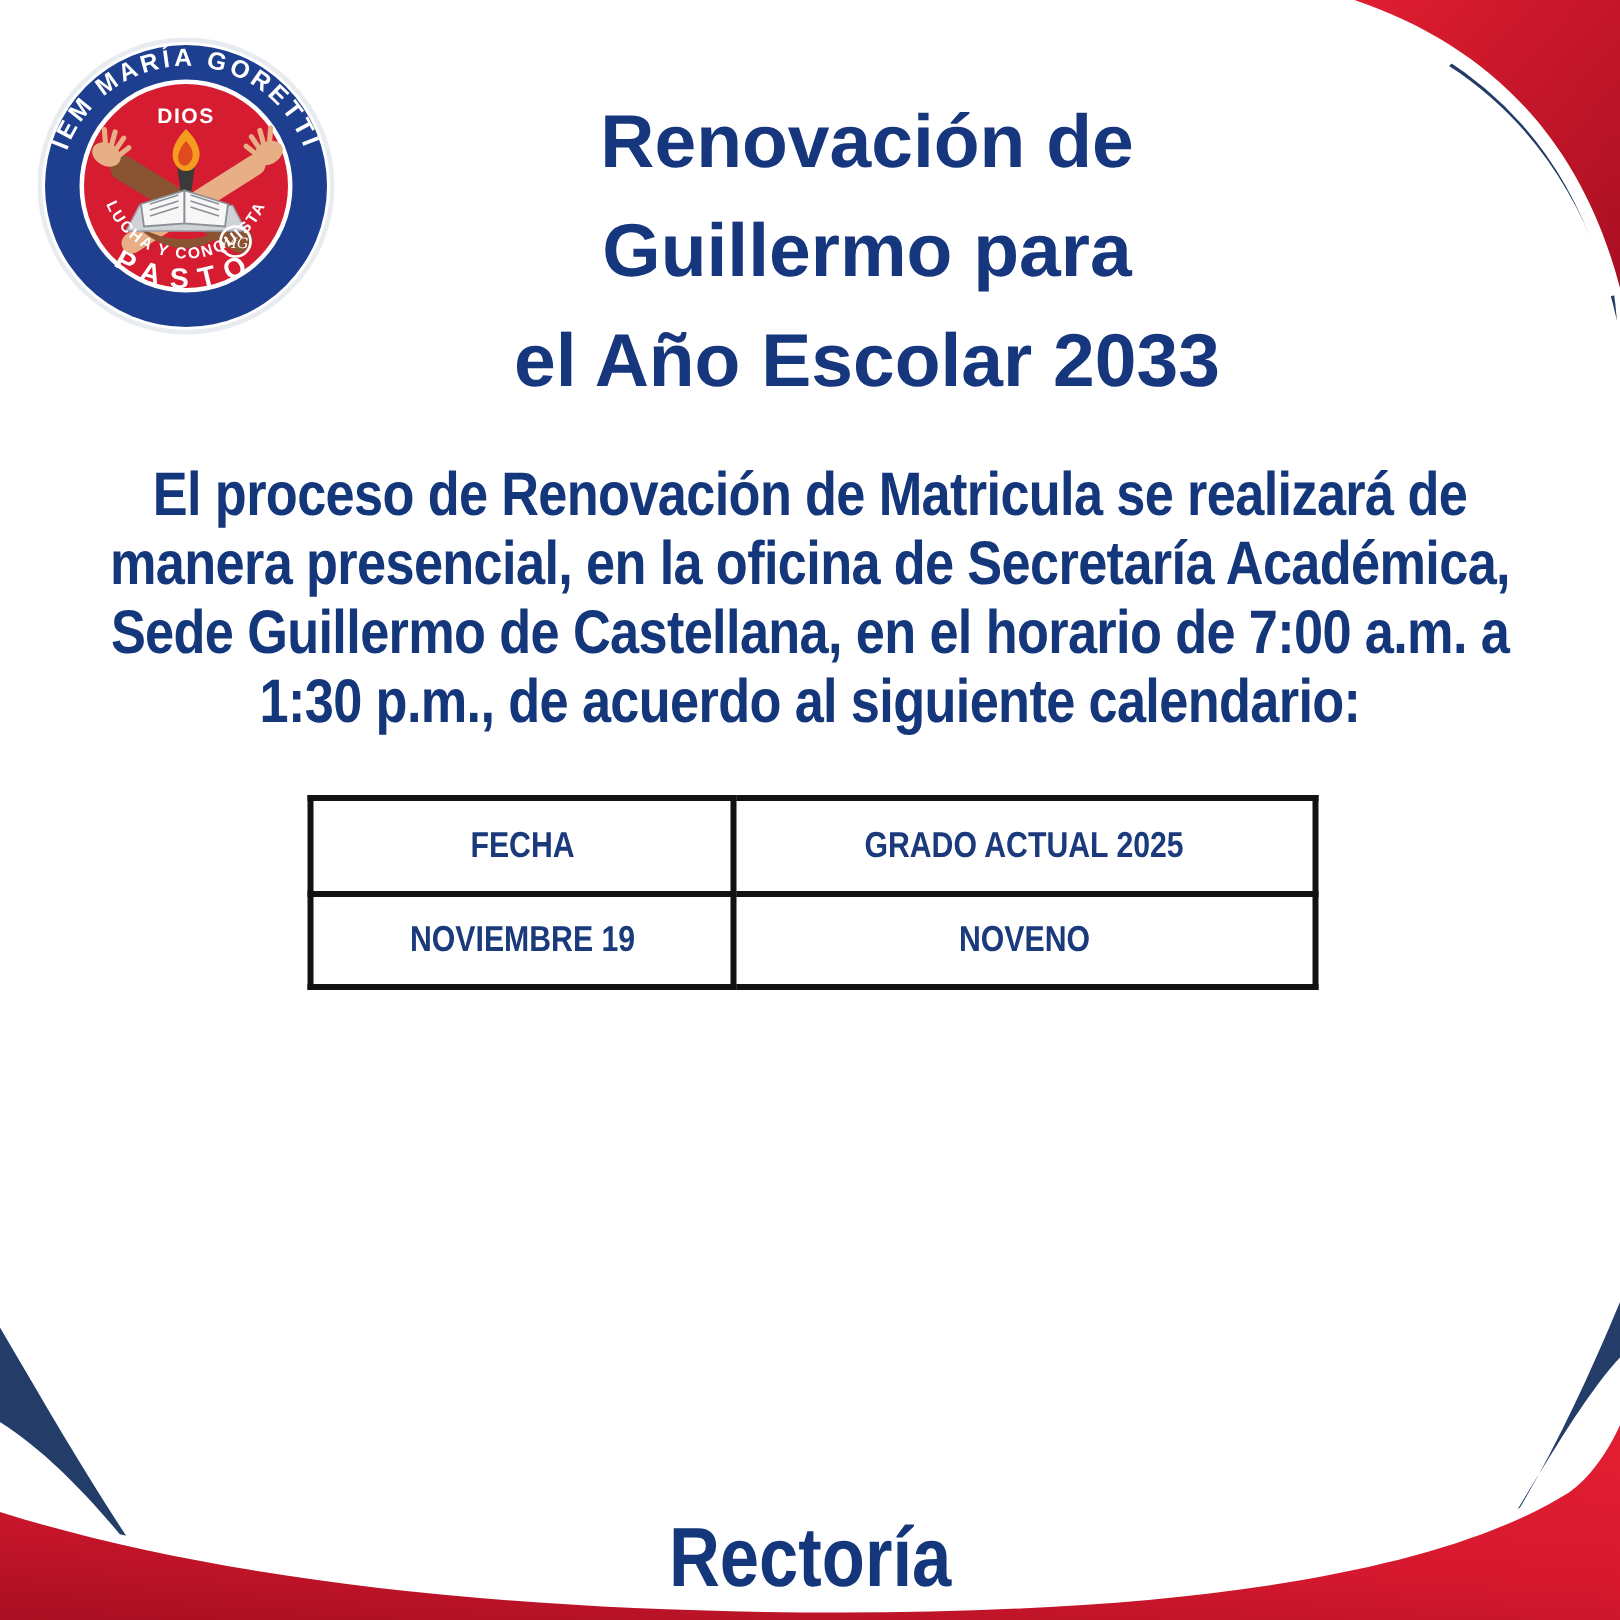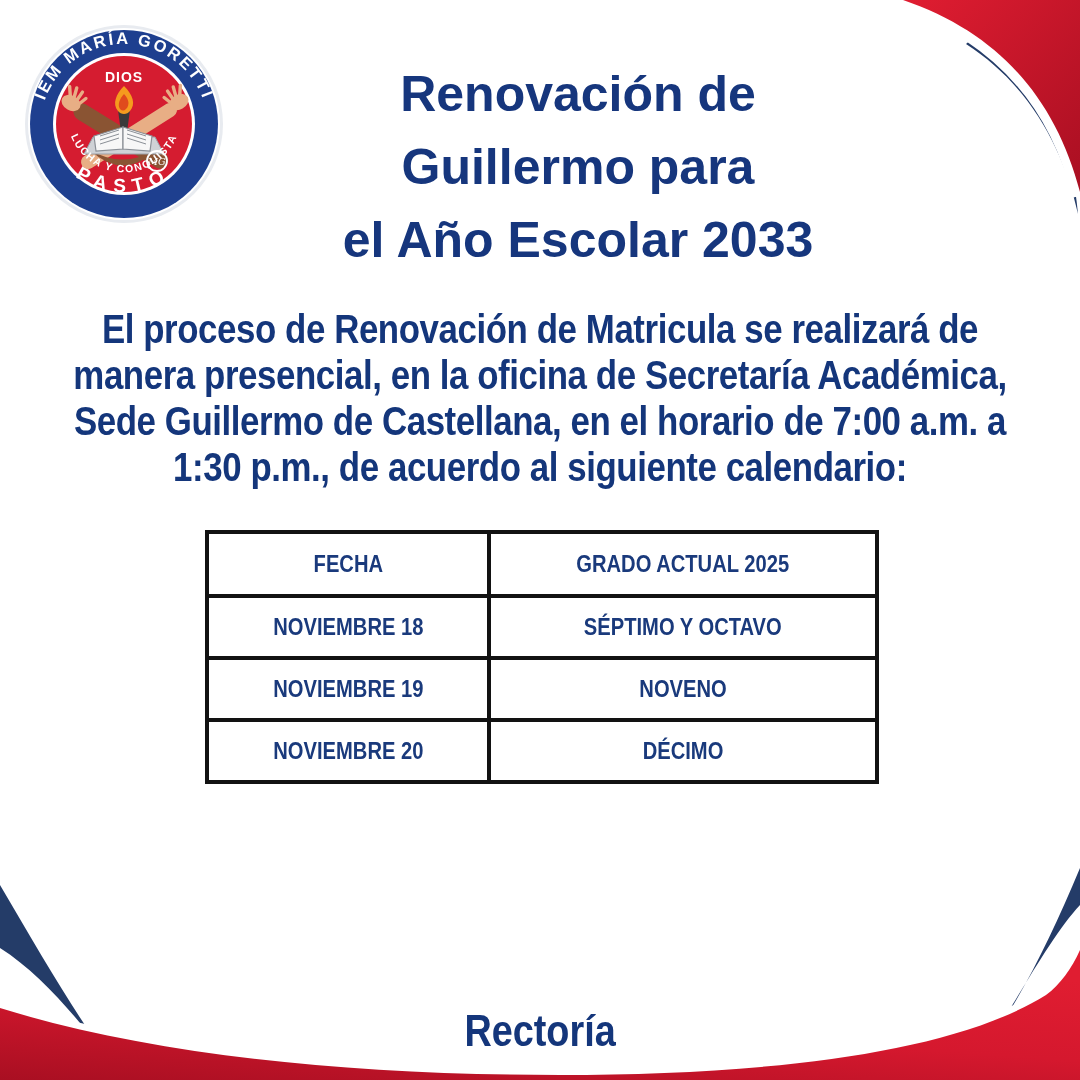--- a/index.html
+++ b/index.html
@@ -37,21 +37,21 @@
     color:#1a3a7c;font-weight:bold;font-size:24px;letter-spacing:0px;
     padding:0;
   }
   .cal-table th{height:60px;}
   .cal-table td{height:58px;}
   .col-fecha{width:282px;}
   .col-grado{width:388px;}
   
   .footer{
     position:absolute;left:0;top:1005px;width:1080px;text-align:center;
-    color:#14367b;font-weight:bold;font-size:45px;
+    color:#14367b;font-weight:bold;font-size:56px;
   }
 </style>
 </head>
 <body>
 
 <svg id="decor" viewBox="0 0 1080 1080" aria-hidden="true">
   <defs>
     <linearGradient id="redTR" x1="0" y1="0" x2="1" y2="1">
       <stop offset="0" stop-color="#e01d31"></stop>
         <stop offset="1" stop-color="#a90f22"></stop>
@@ -161,29 +161,21 @@
   <colgroup>
       <col class="col-fecha">
       <col class="col-grado">
     </colgroup>
   <tbody>
     <tr>
       <th><span class="cond">FECHA</span></th>
       <th><span class="cond">GRADO ACTUAL 2025</span></th>
     </tr>
     <tr>
-      <td><span class="cond">NOVIEMBRE 18</span></td>
-      <td><span class="cond">SÉPTIMO Y OCTAVO</span></td>
-    </tr>
-    <tr>
       <td><span class="cond">NOVIEMBRE 19</span></td>
       <td><span class="cond">NOVENO</span></td>
-    </tr>
-    <tr>
-      <td><span class="cond">NOVIEMBRE 20</span></td>
-      <td><span class="cond">DÉCIMO</span></td>
     </tr>
   </tbody>
 </table>
 
 <div class="footer">
   <span class="cond">Rectoría</span>
 </div>
 
 </body></html>

